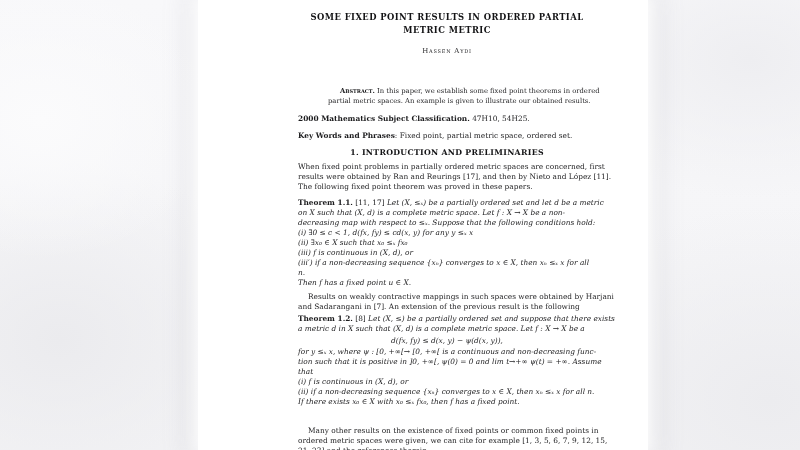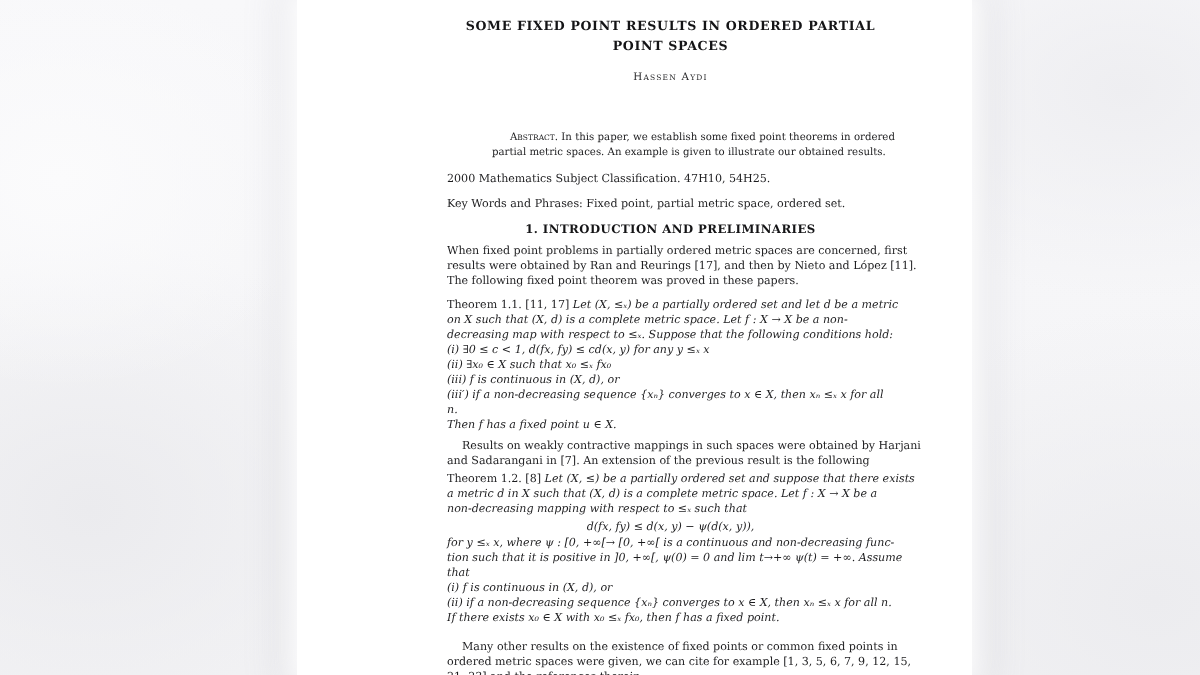--- a/index.html
+++ b/index.html
@@ -25,41 +25,41 @@
   .col{position:absolute;left:100px;top:0;width:298px;height:450px;color:#1c1c1e;}
   .blk{position:absolute;left:0;right:0;margin-top:12px;}
   .ln{height:10px;line-height:10px;font-size:7.4px;white-space:nowrap;}
   .center{text-align:center;}
   .title .ln{font-size:8.4px;font-weight:bold;letter-spacing:.45px;height:13px;line-height:13px;color:#141416;}
   .author{font-variant:small-caps;font-size:6.9px;letter-spacing:.8px;color:#2a2a2c;}
   .abstract{left:30px;right:28px;}
   .abstract .ln{font-size:6.8px;height:9.5px;line-height:9.5px;}
   .abstract .first{text-indent:12px;}
   .sc{font-variant:small-caps;}
-  .b{font-weight:normal;}
+  .b{font-weight:bold;}
   .rm{font-style:normal;}
   .it{font-style:italic;}
   .section{font-weight:bold;font-size:7.8px;letter-spacing:.3px;color:#141416;}
   .thm .ln{font-style:italic;}
   .thm .b{font-style:normal;}
   .eqn{height:13px;line-height:13px;font-size:7.4px;font-style:italic;text-align:center;white-space:nowrap;}
   .indent{text-indent:10px;}
   .pagenum{font-size:6.8px;text-align:center;color:#333;}
 </style>
 </head>
 <body>
 
 <div class="stamp">arXiv:1103.3680v1  [math.GN]  18 Mar 2011</div>
 
 <div class="page">
   <div class="col">
 
     <div class="blk title center" style="top:-1px">
       <div class="ln">SOME FIXED POINT RESULTS IN ORDERED PARTIAL</div>
-      <div class="ln">POINT SPACES</div>
+      <div class="ln">METRIC METRIC</div>
     </div>
 
     <div class="blk center author" style="top:35px">Hassen Aydi</div>
 
     <div class="blk abstract" style="top:75px">
       <div class="ln first"><span class="sc b">Abstract.</span><span> In this paper, we establish some fixed point theorems in ordered</span></div>
       <div class="ln">partial metric spaces. An example is given to illustrate our obtained results.</div>
     </div>
 
     <div class="blk ln" style="top:102px"><span class="b">2000 Mathematics Subject Classification.</span><span> 47H10, 54H25.</span></div>
@@ -87,21 +87,20 @@
     </div>
 
     <div class="blk" style="top:280px">
       <div class="ln indent">Results on weakly contractive mappings in such spaces were obtained by Harjani</div>
       <div class="ln">and Sadarangani in [7]. An extension of the previous result is the following</div>
     </div>
 
     <div class="blk thm" style="top:302px">
       <div class="ln it"><span class="b">Theorem 1.2.</span><span class="rm"> [8] </span><span>Let (X, ≤) be a partially ordered set and suppose that there exists</span></div>
       <div class="ln">a metric d in X such that (X, d) is a complete metric space.  Let f : X → X be a</div>
-      <div class="ln">non-decreasing mapping with respect to ≤ₓ such that</div>
       <div class="eqn">d(fx, fy) ≤ d(x, y) − ψ(d(x, y)),</div>
       <div class="ln">for y ≤ₓ x, where ψ : [0, +∞[→ [0, +∞[ is a continuous and non-decreasing func-</div>
       <div class="ln">tion such that it is positive in ]0, +∞[, ψ(0) = 0 and lim t→+∞ ψ(t) = +∞. Assume</div>
       <div class="ln">that</div>
       <div class="ln">(i) f is continuous in (X, d), or</div>
       <div class="ln">(ii) if a non-decreasing sequence {xₙ} converges to x ∈ X, then xₙ ≤ₓ x for all n.</div>
       <div class="ln">If there exists x₀ ∈ X with x₀ ≤ₓ fx₀, then f has a fixed point.</div>
     </div>
 
     <div class="blk" style="top:414px">

